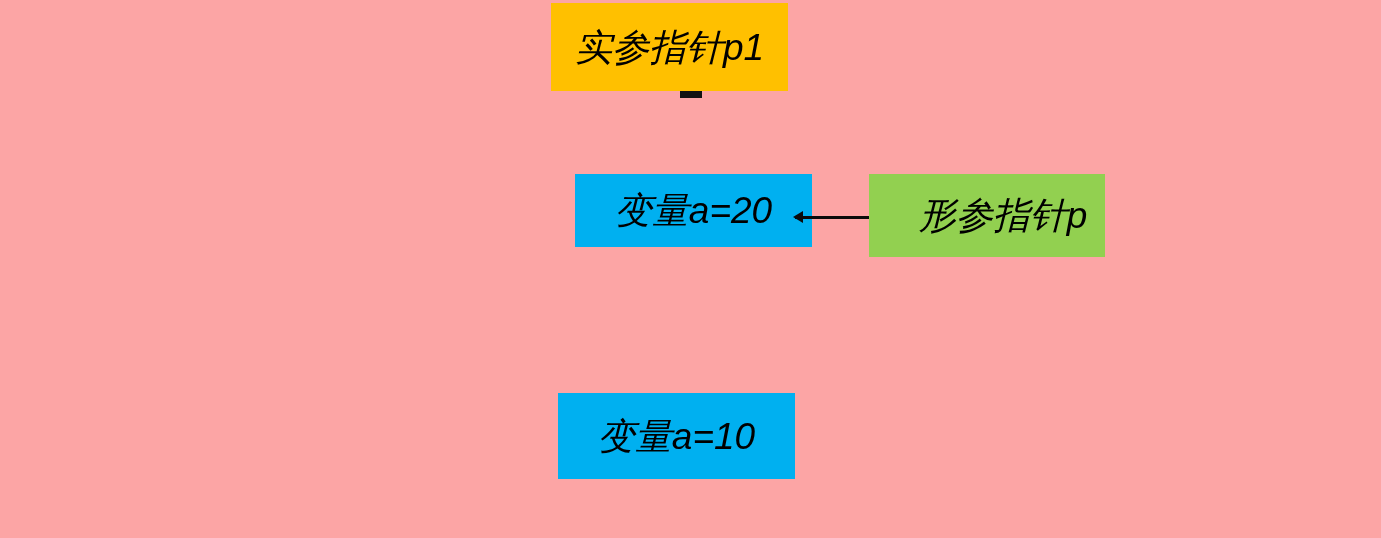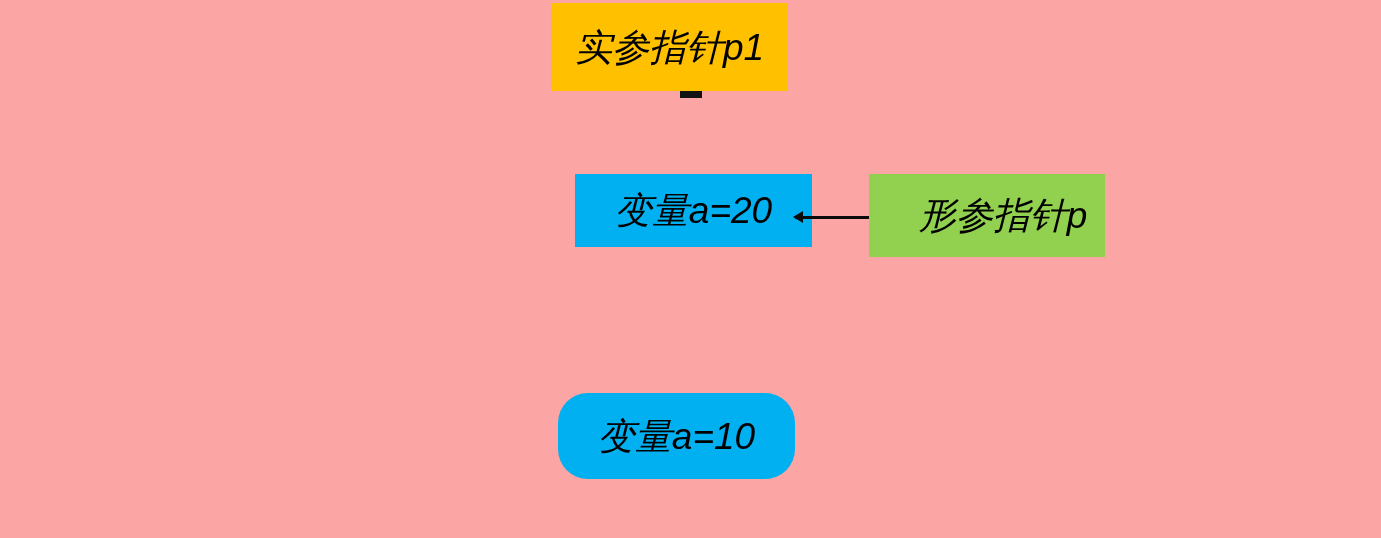--- a/index.html
+++ b/index.html
@@ -51,21 +51,20 @@
     height: 83px;
     font-size: 37px;
     padding-left: 32px;
   }
   #node-var-a-10 {
     left: 558px;
     top: 393px;
     width: 237px;
     height: 86px;
     font-size: 37px;
-    border-radius: 30px;
   }
   
   .connector {
     position: absolute;
     background: #0b0b0b;
   }
   #connector-formal-to-var {
     left: 795px;
     top: 216px;
     width: 75px;

